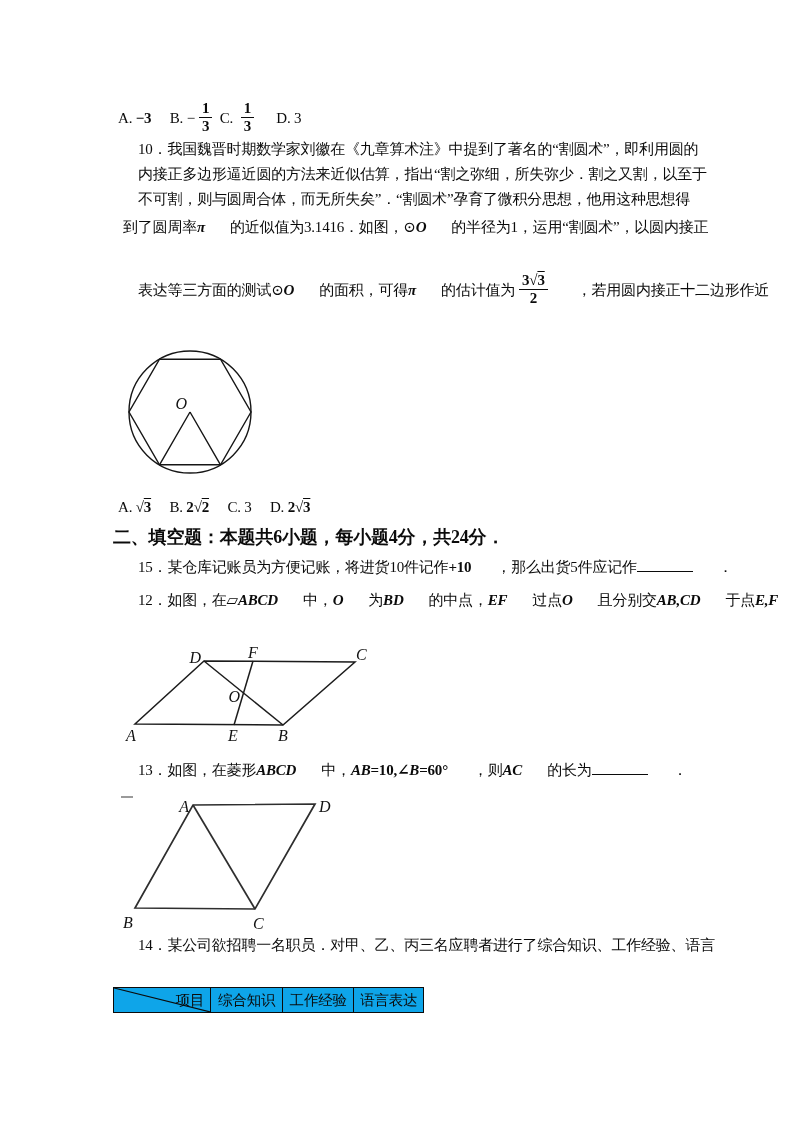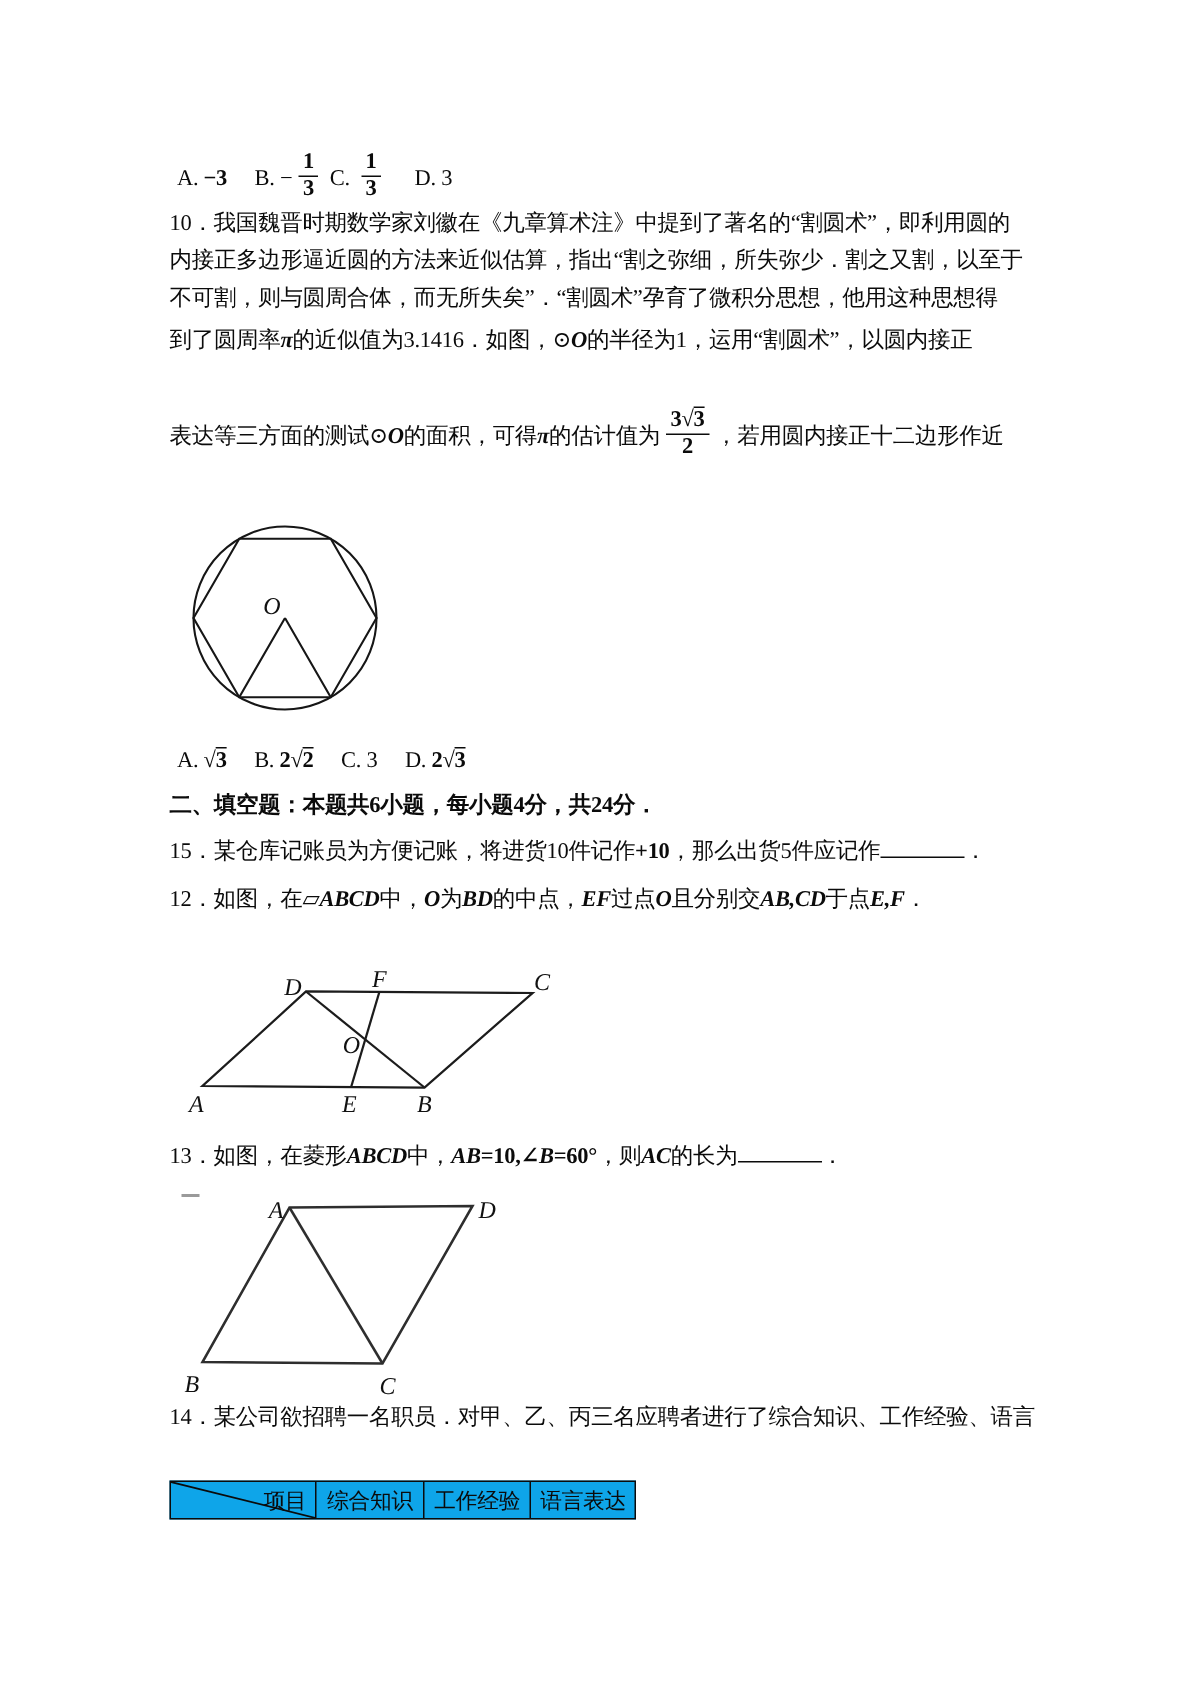--- a/index.html
+++ b/index.html
@@ -13,26 +13,26 @@
     color:#0b0b0b;
   }
   .tl{
     position:absolute;
     white-space:nowrap;
     font-size:15px;
     line-height:25px;
     letter-spacing:-0.2px;
   }
   .seg{display:inline;}
-  .seg.cn{font-style:normal;font-weight:normal;}
+  .seg.cn{font-style:normal;font-weight:normal;margin-left:25px;}
   .seg.m{font-style:normal;font-weight:normal;}
   .seg.mb{font-weight:bold;font-style:normal;}
   .seg.mbi{font-weight:bold;font-style:italic;}
   .seg.b{font-weight:bold;}
-  .hdr{font-size:15px;}
+  .hdr{font-size:18px;}
   .radw{font-weight:bold;white-space:nowrap;}
   .rsign{font-weight:bold;}
   .vinc{text-decoration:overline;}
   .frac{
     display:inline-flex;flex-direction:column;align-items:center;
     vertical-align:middle;margin:0 4px;font-weight:bold;line-height:1.15;
     transform:translateY(-2px);
   }
   .fnum{border-bottom:1.6px solid #0b0b0b;padding:0 3px;}
   .fden{padding:0 3px;}
@@ -80,21 +80,21 @@
         <span class="fnum"><span class="seg mb">1</span></span>
         <span class="fden"><span class="seg mb">3</span></span>
       </span><span class="seg m"> C. </span><span class="frac">
         <span class="fnum"><span class="seg mb">1</span></span>
         <span class="fden"><span class="seg mb">3</span></span>
       </span><span class="seg m">　 D. 3</span></div>
 
   <div class="tl" style="left:113px;top:137px;"><span class="seg cn">10．我国魏晋时期数学家刘徽在《九章算术注》中提到了著名的“割圆术”，即利用圆的</span></div>
   <div class="tl" style="left:113px;top:187px;"><span class="seg cn">不可割，则与圆周合体，而无所失矣”．“割圆术”孕育了微积分思想，他用这种思想得</span></div>
   <div class="tl" style="left:113px;top:162px;"><span class="seg cn">内接正多边形逼近圆的方法来近似估算，指出“割之弥细，所失弥少．割之又割，以至于</span></div>
-  <div class="tl" style="left:113px;top:215px;text-align:right;"><span class="seg cn">到了圆周率</span><span class="seg mbi">π</span><span class="seg cn">的近似值为3.1416．如图，</span><span class="seg m">⊙</span><span class="seg mbi">O</span><span class="seg cn">的半径为1，运用“割圆术”，以圆内接正</span></div>
+  <div class="tl" style="left:98px;top:215px;text-align:right;"><span class="seg cn">到了圆周率</span><span class="seg mbi">π</span><span class="seg cn">的近似值为3.1416．如图，</span><span class="seg m">⊙</span><span class="seg mbi">O</span><span class="seg cn">的半径为1，运用“割圆术”，以圆内接正</span></div>
   <div class="tl" style="left:113px;top:274px;"><span class="seg cn">表达等三方面的测试</span><span class="seg m">⊙</span><span class="seg mbi">O</span><span class="seg cn">的面积，可得</span><span class="seg mbi">π</span><span class="seg cn">的估计值为</span><span class="frac">
         <span class="fnum"><span class="seg mb">3</span><span class="radw"><span class="rsign">√</span><span class="vinc">3</span></span></span>
         <span class="fden"><span class="seg mb">2</span></span>
       </span><span class="seg cn">，若用圆内接正十二边形作近</span></div>
 
   <div class="fig" style="left:126px;top:348px;">
     <svg width="130" height="130" viewBox="0 0 130 130">
       <circle cx="64" cy="64" r="61" fill="none" stroke="#161616" stroke-width="1.4"></circle>
       <polygon points="125,64 94.5,116.8 33.5,116.8 3,64 33.5,11.2 94.5,11.2" fill="none" stroke="#161616" stroke-width="1.4"></polygon>
       <path d="M64,64 L33.5,116.8 M64,64 L94.5,116.8" fill="none" stroke="#161616" stroke-width="1.4"></path>

